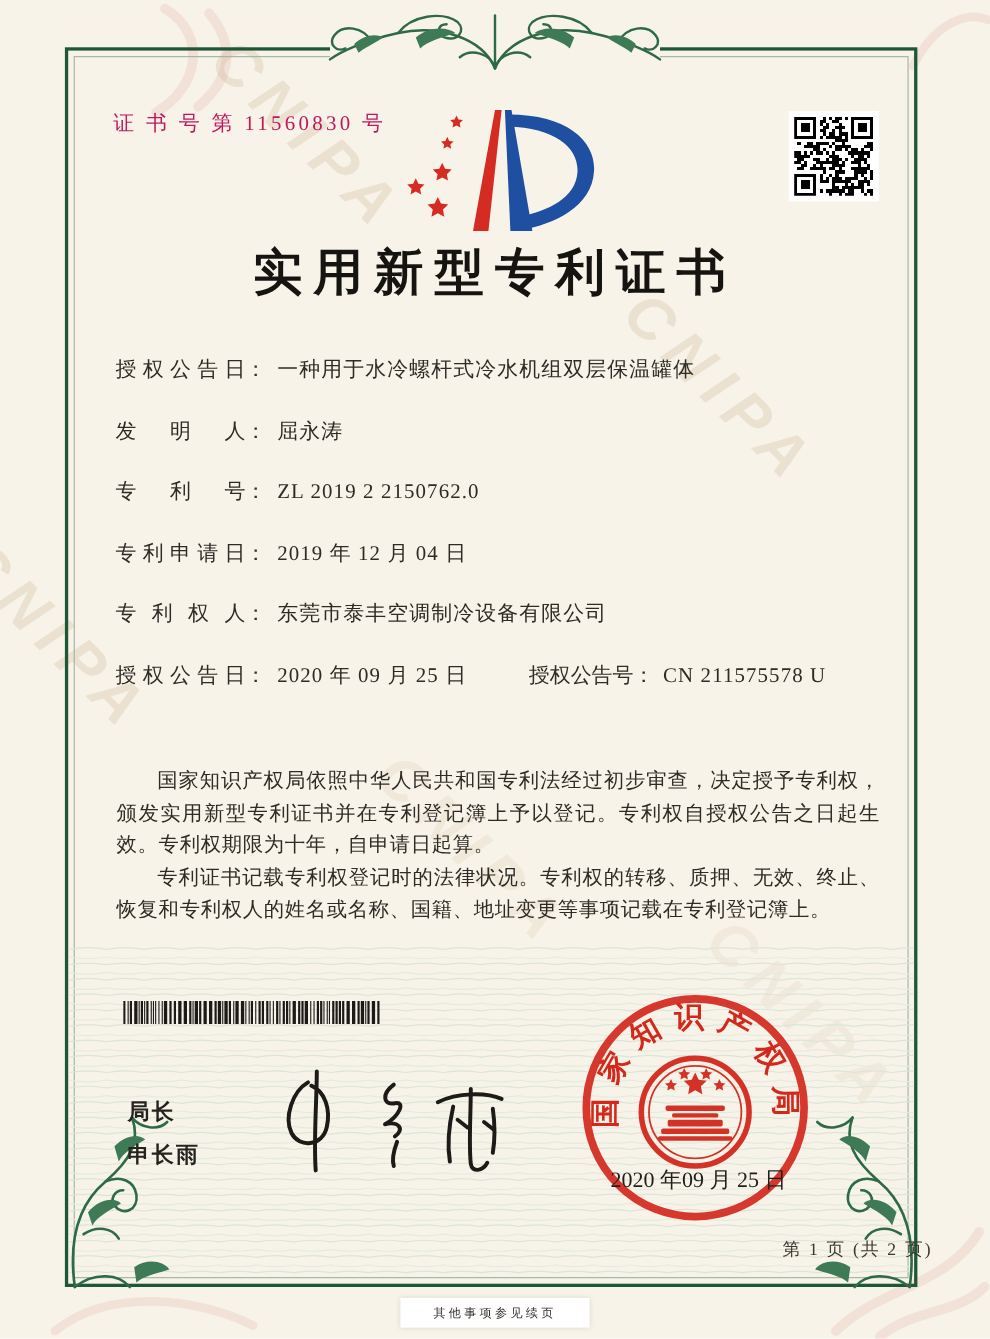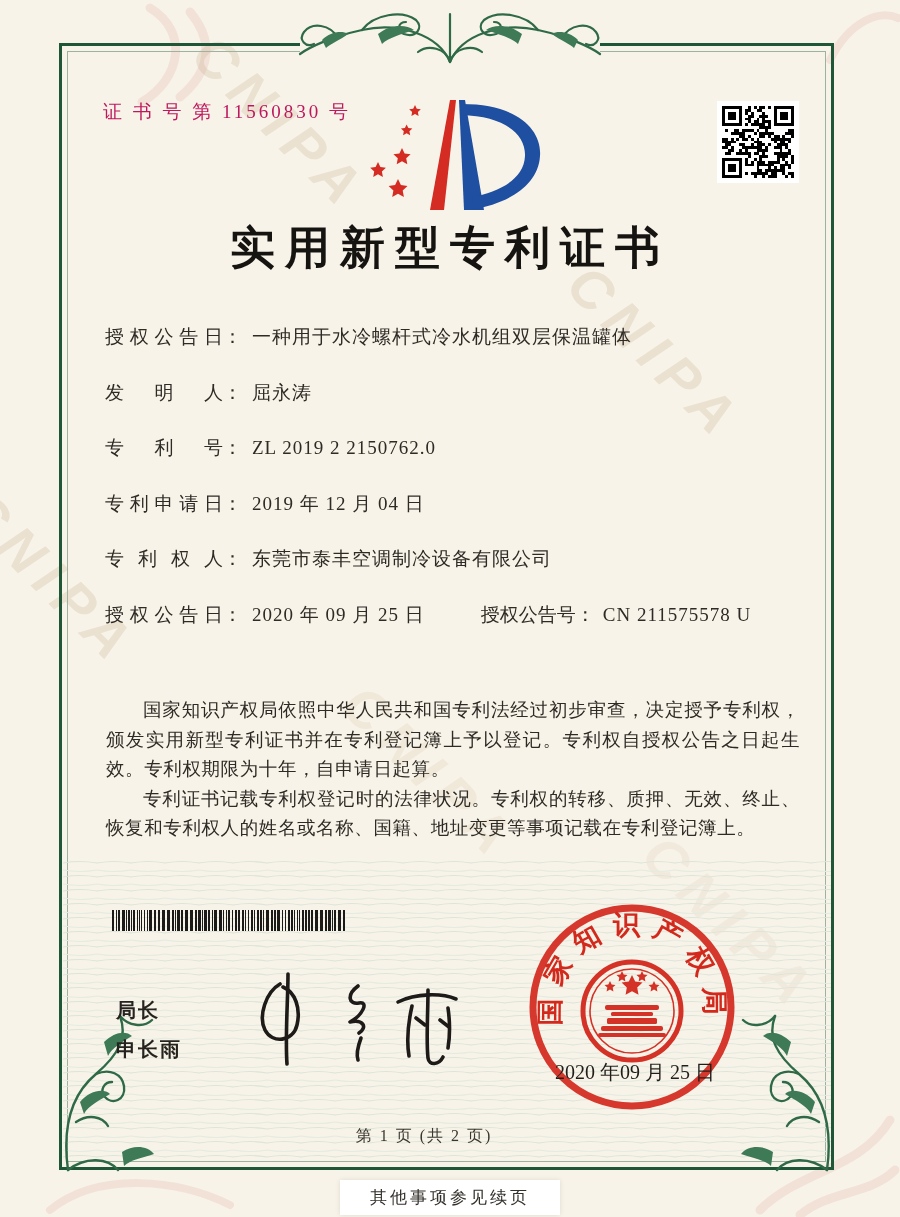--- a/index.html
+++ b/index.html
@@ -32,23 +32,23 @@
   .paras{left:106px;top:696px;width:694px;font-size:18.5px;line-height:29.5px;
          letter-spacing:0.6px;text-align:justify;color:#2e2b26;}
   .paras p{margin:0;text-indent:2em;}
   
   .signer-title{left:116px;top:997px;font-family:"Liberation Sans",sans-serif;font-weight:600;
                 font-size:20px;color:#26231f;letter-spacing:2px;}
   .signer-name{left:116px;top:1036px;font-family:"Liberation Sans",sans-serif;font-weight:600;
                font-size:20px;color:#26231f;letter-spacing:2px;}
   .seal-date{left:551px;top:1059px;width:168px;text-align:center;font-size:20px;color:#211e1a;
              letter-spacing:0px;white-space:nowrap;}
-  .footer-page{left:0;top:1126px;width:848px;text-align:center;font-size:16px;letter-spacing:2px;color:#3a372f;}
+  .footer-page{left:0;top:1126px;width:848px;text-align:right;font-size:16px;letter-spacing:2px;color:#3a372f;}
   .note-box{left:50%;top:1180px;transform:translateX(-50%);background:#ffffff;
-            padding:6px 30px;box-shadow:0 0 5px rgba(0,0,0,0.10);font-size:17px;
+            padding:6px 30px;box-shadow:0 0 5px rgba(0,0,0,0.10);font-size:11px;
             letter-spacing:3px;color:#33302b;}
 </style>
 </head>
 <body>
 
 <div class="page">
 
   <svg class="flourish" style="left:120px;top:2px;" width="160" height="110">
     <path d="M30 6 C70 30 60 78 22 100 M70 10 C95 40 90 70 60 95" fill="none" stroke="#eccdc3" stroke-width="9" stroke-linecap="round"></path>
   </svg>

